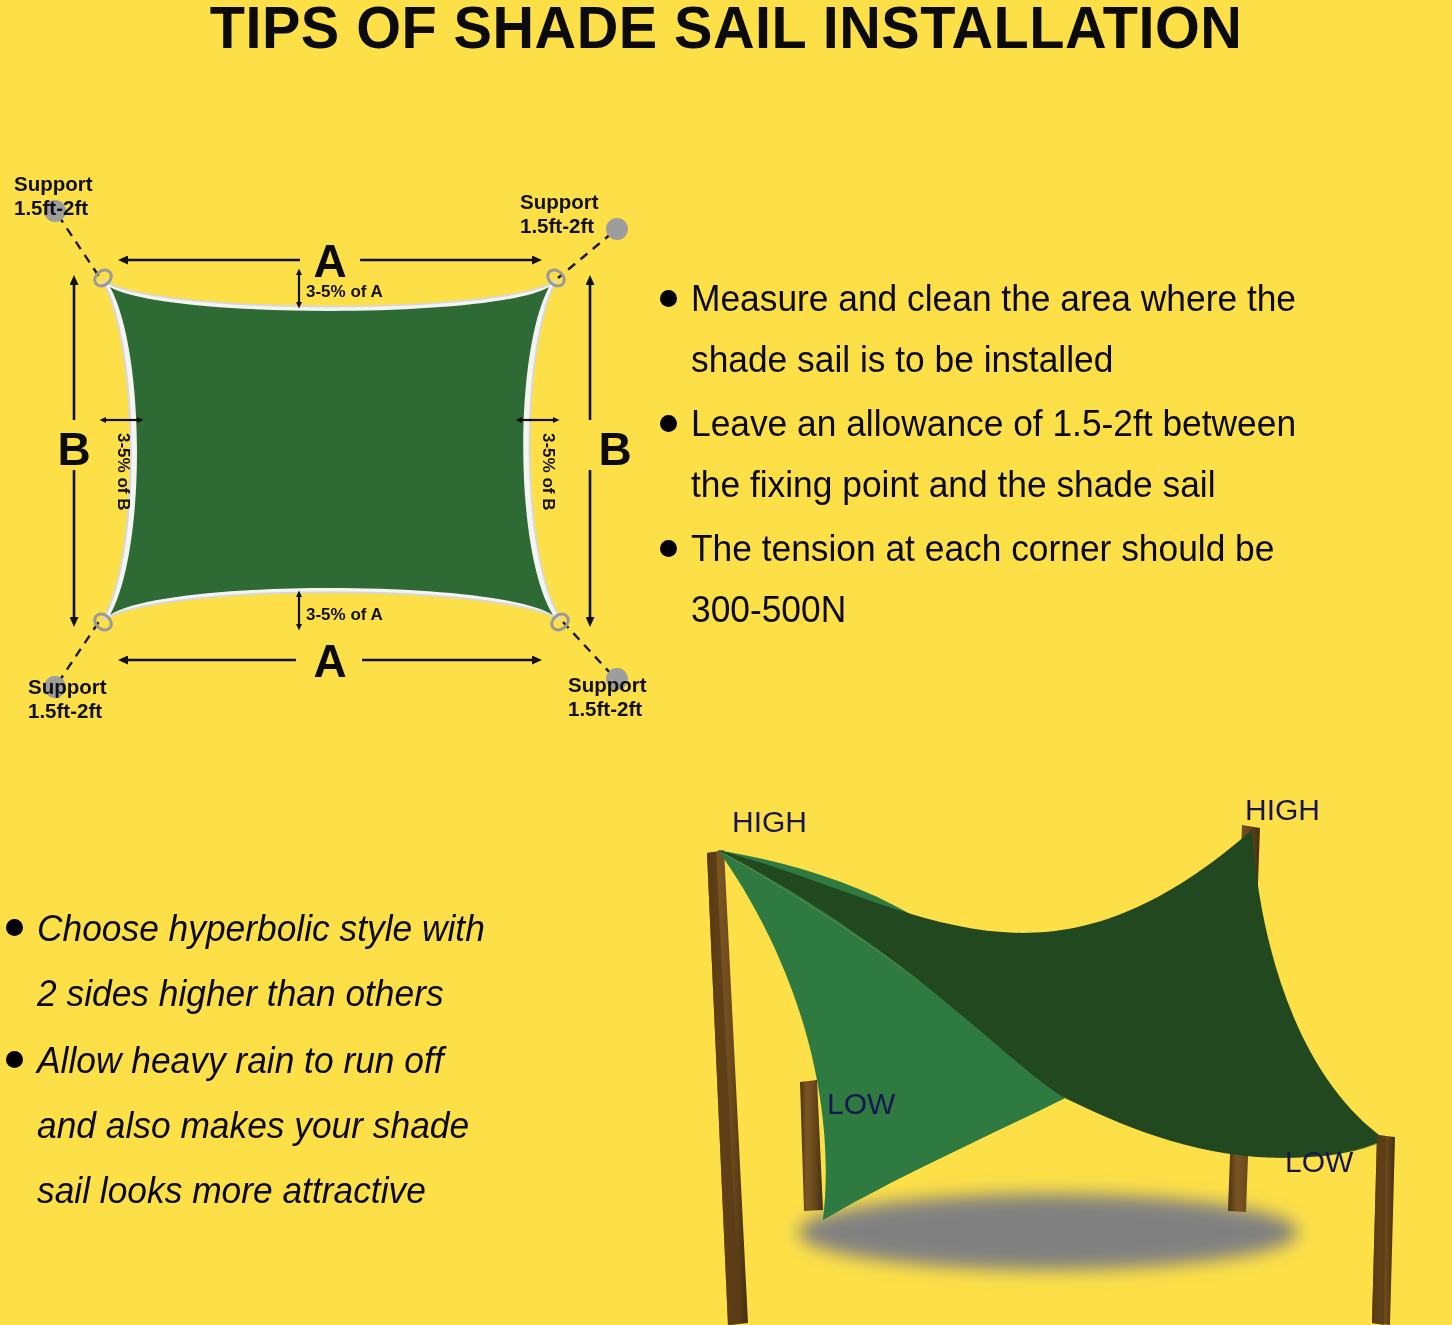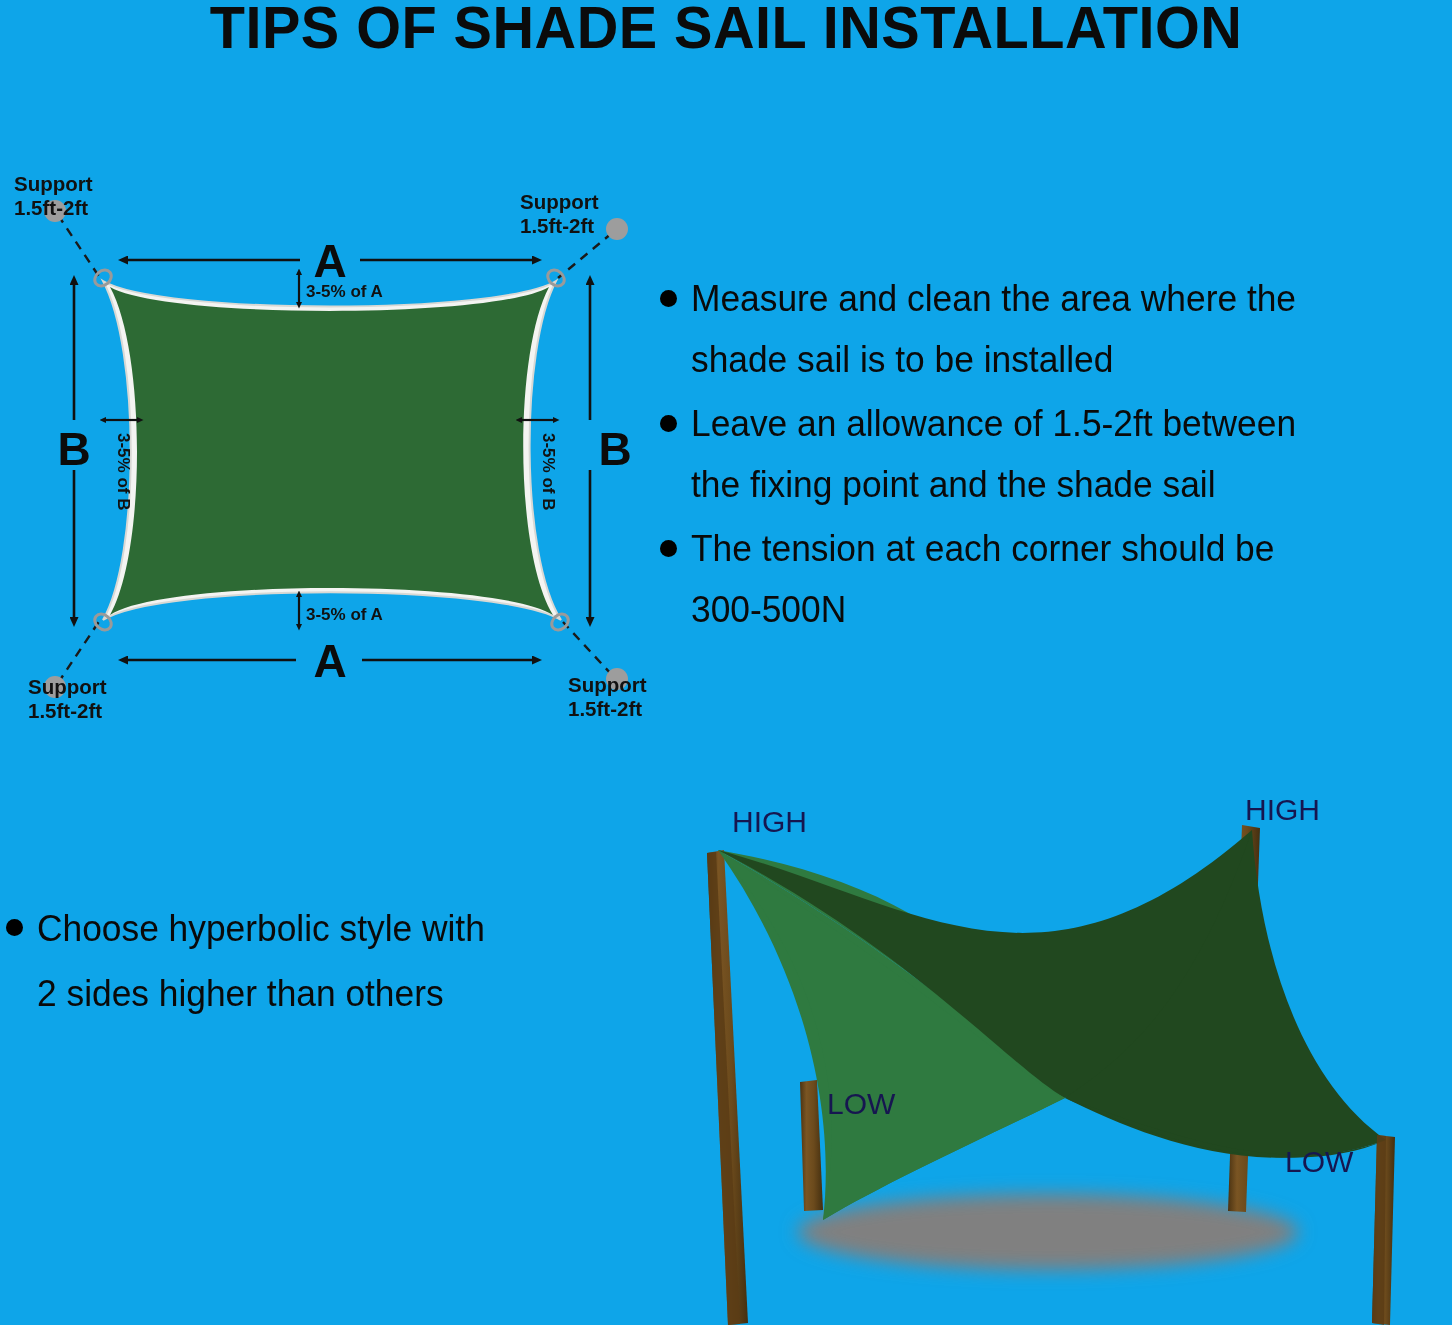--- a/index.html
+++ b/index.html
@@ -2,21 +2,21 @@
 <html><head>
 <meta charset="utf-8">
 <title>Tips of Shade Sail Installation</title>
 <style>
   html,body{margin:0;padding:0;background:#ffffff;}
   body{
     width:1452px;height:1325px;position:relative;overflow:hidden;
     font-family:"Liberation Sans","DejaVu Sans",sans-serif;
     -webkit-font-smoothing:antialiased;
   }
-  .page{position:absolute;inset:0;background:#0ea5e9;}
+  .page{position:absolute;inset:0;background:#fde047;}
 
   
   #title{
     position:absolute;left:0;top:-4px;width:1452px;
     text-align:center;
     font-family:"Liberation Sans","DejaVu Sans",sans-serif;
     font-weight:700;
     font-size:60px;
     letter-spacing:0.5px;
     color:#0b0b0b;
@@ -48,21 +48,21 @@
     font-weight:400;
   }
 
   #tips-right{ left:660px; top:268px; width:800px; }
   #tips-right .bullet-text{ font-size:37px; line-height:61px; transform:scaleX(0.955); transform-origin:left center;}
   #tips-right .bullet-row{margin-bottom:3px;}
   #tips-right .bullet-dot{margin-top:22px;}
 
   #tips-left{ left:6px; top:896px; width:620px; }
   #tips-left .bullet-text{ font-size:37px; line-height:65px; transform:scaleX(0.955); transform-origin:left center;}
-  #tips-left .bullet-row{margin-bottom:2px;}
+  #tips-left .bullet-row{margin-bottom:2px;font-style:italic;}
   #tips-left .bullet-dot{margin-top:23px;}
 
   
   .lbl-support{ font-family:"Liberation Sans","DejaVu Sans",sans-serif; font-size:20.5px; font-weight:600; fill:#111; }
   .lbl-pct{ font-family:"Liberation Sans","DejaVu Sans",sans-serif; font-size:17px; font-weight:700; fill:#111; }
   .lbl-AB{ font-family:"Liberation Sans","DejaVu Sans",sans-serif; font-size:46px; font-weight:700; fill:#0b0b0b; }
   .lbl-hl{ font-family:"Liberation Sans","DejaVu Sans",sans-serif; font-size:30px; font-weight:400; fill:#161650; }
 </style>
 </head>
 <body>
@@ -211,20 +211,28 @@
   </div>
 
   <div class="bullets" id="tips-left">
     <div class="bullet-row">
       <span class="bullet-dot"></span>
       <span class="bullet-text">
         <span>Choose hyperbolic style with</span><br>
         <span>2 sides higher than others</span>
       </span>
     </div>
+    <div class="bullet-row">
+      <span class="bullet-dot"></span>
+      <span class="bullet-text">
+        <span>Allow heavy rain to run off</span><br>
+        <span>and also makes your shade</span><br>
+        <span>sail looks more attractive</span>
+      </span>
+    </div>
   </div>
 
   <div class="stage" id="hyp-stage" style="left:660px;top:780px;width:792px;height:545px;text-align:right;">
     <svg width="792" height="545" viewBox="0 0 792 545">
       <defs>
         <linearGradient id="postGrad" x1="0" y1="0" x2="1" y2="0">
           <stop offset="0%" stop-color="#4b3312"></stop>
           <stop offset="28%" stop-color="#7a5523"></stop>
           <stop offset="60%" stop-color="#6b4a1c"></stop>
           <stop offset="100%" stop-color="#442f10"></stop>

